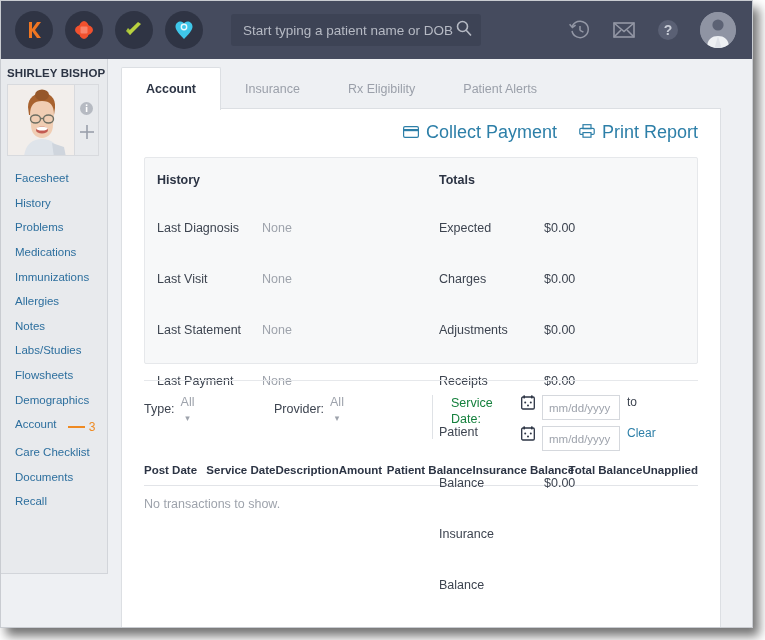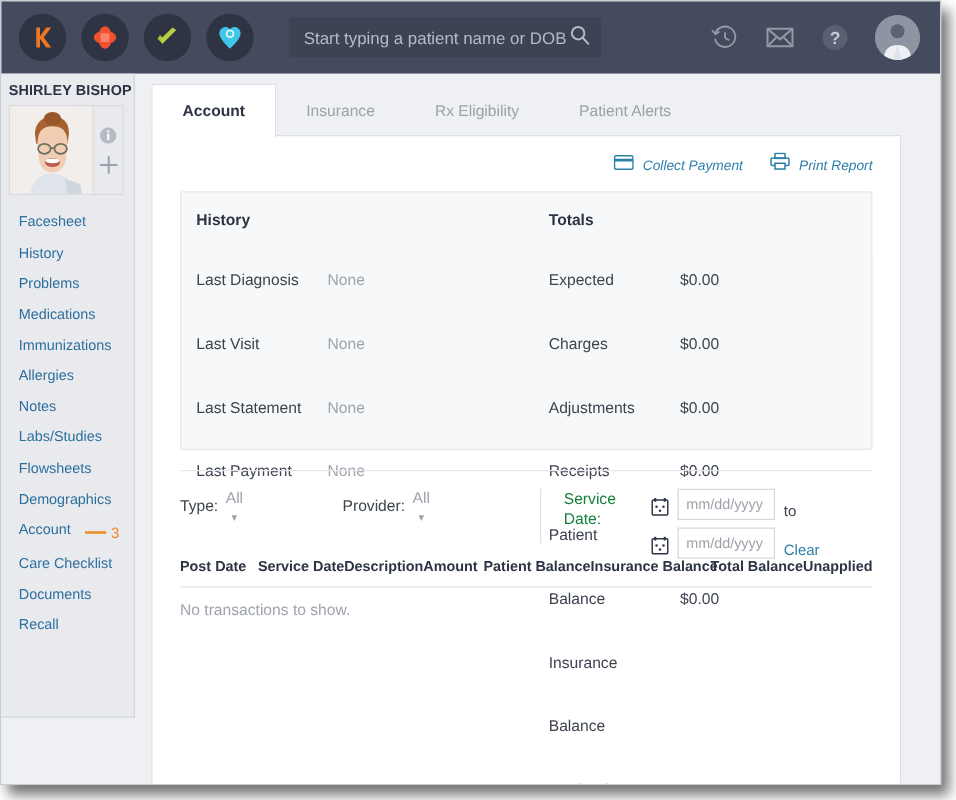--- a/index.html
+++ b/index.html
@@ -200,24 +200,23 @@
   }
 
   .actions-row {
     display: flex;
     justify-content: flex-end;
     gap: 22px;
     padding: 13px 22px 0 0;
   }
   .action-link {
     display: flex; align-items: flex-end; gap: 7px;
-    font-size: 11px;
+    font-size: 18px;
     color: #2d7fa8;
     cursor: pointer;
-    font-style: italic;
   }
 
   .panel {
     margin: 14px 22px 0 22px;
     background: #f7f8f9;
     border: 1px solid #e6e8eb;
     border-radius: 2px;
   }
   .panel-summary {
     display: flex;
@@ -276,36 +275,36 @@
     color: #9ea3ac; cursor: pointer; flex-direction: column;
   }
   .chev { font-size: 9px; color: #9ea3ac; }
   .f-divider {
     width: 1px; background: #dfe2e6;
     height: 44px;
     margin: 0 0 0 0;
   }
   .f-date-label { width: 58px; color: #15803d; line-height: 16px; }
   .date-rows { display: flex; flex-direction: column; gap: 6px; }
-  .date-row { display: flex; align-items: flex-end; gap: 7px; }
+  .date-row { display: flex; align-items: flex-start; gap: 7px; }
   .date-input {
     width: 78px; height: 25px;
     border: 1px solid #d5d8dd;
     background: #fff;
     font-size: 11.5px;
     color: #9ea3ac;
     padding: 0 6px;
     outline: none;
     font-family: "Liberation Sans", sans-serif;
   }
   .date-input::placeholder { color: #9ea3ac; }
   .to-text { font-size: 12px; color: #3d4450; }
   .clear-link { font-size: 12px; color: #2d7fa8; cursor: pointer; }
 
-  .txn-table { margin: 0 22px 0 22px; }
+  .txn-table { margin: 12px 22px 0 22px; }
   .txn-head {
     display: flex;
     font-size: 11.5px;
     font-weight: bold;
     color: #2c3444;
     padding-bottom: 9px;
     border-bottom: 1px solid #e2e4e8;
   }
   .txn-head .th { white-space: nowrap; }
   .txn-empty {

